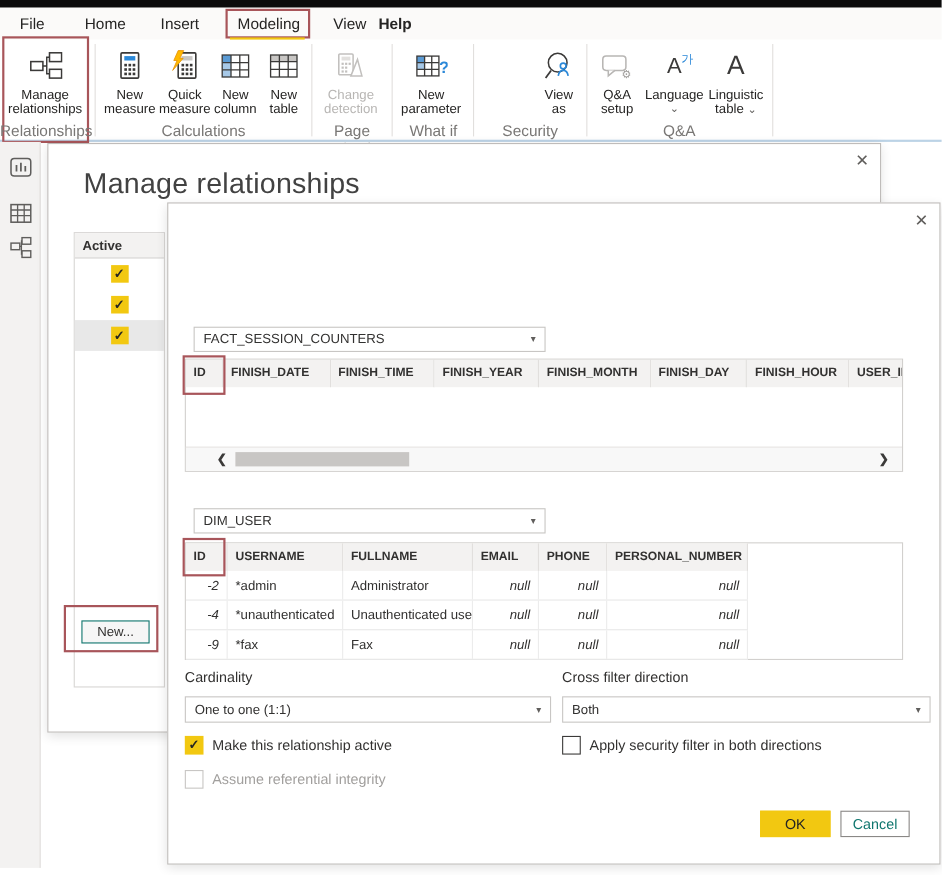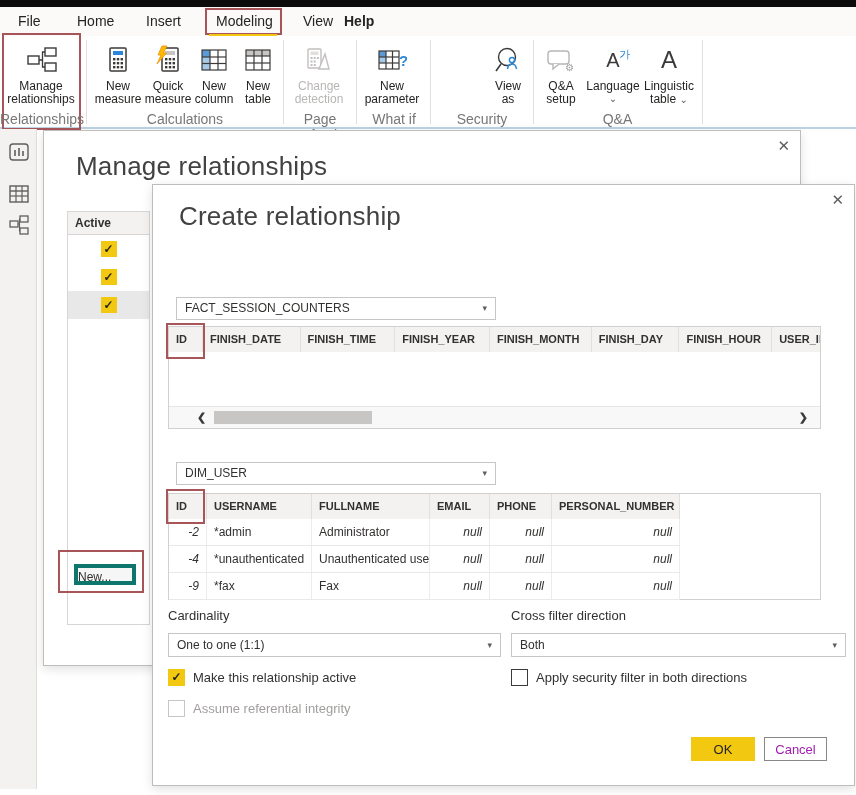--- a/index.html
+++ b/index.html
@@ -46,21 +46,21 @@
   
   .active-table { position:absolute; left:23px; top:80px; width:83px; height:414px;
                   border:1px solid #d8d6d4; background:#fff; }
   .active-head { height:23px; background:#f3f2f1; border-bottom:1px solid #d8d6d4;
                  font-size:12px; font-weight:bold; color:#323130; line-height:23px; padding-left:7px; }
   .active-row { height:28px; display:flex; align-items:center; justify-content:center; }
   .active-row.hl { background:#e8e8e8; }
   .cb-sm { width:16px; height:16px; background:#F2C811; font-size:12px; font-weight:bold;
            color:#252423; text-align:center; line-height:16px; cursor:pointer; }
   .new-btn { position:absolute; left:30px; top:433px; width:62px; height:21px; background:#f6f6f6;
-             border:4px solid #0f766e; font-size:12px; color:#323130; text-align:left; line-height:19px; cursor:pointer; }
+             border:1px solid #0f766e; font-size:12px; color:#323130; text-align:center; line-height:19px; cursor:pointer; }
   .newbtn-annotation { position:absolute; left:14px; top:419px; width:86px; height:43px; border:2px solid #a8555a; pointer-events:none; }
 
   
   .subtitle { position:absolute; left:26px; top:64px; font-size:13px; color:#3b3a39; }
   .dropdown { position:absolute; height:23px; border:1px solid #c8c6c4; background:#fff;
               font-size:12px; color:#323130; line-height:21px; padding-left:8px; cursor:pointer; }
   .dropdown .caret { position:absolute; right:8px; top:0; font-size:9px; color:#605e5c; }
 
   .ptable { position:absolute; left:15px; background:#fff; border:1px solid #d2d0ce; }
   .phead { display:flex; height:25px; }
@@ -87,21 +87,21 @@
 
   .cbrow { position:absolute; display:flex; align-items:center; gap:8px; font-size:13px; color:#323130; }
   .cb { width:17px; height:17px; text-align:center; line-height:17px; font-size:12px; font-weight:bold; cursor:pointer; }
   .cb.checked { background:#F2C811; color:#252423; }
   .cb.unchecked { background:#fff; border:1px solid #3b3a39; }
   .cb.discheck { background:#fff; border:1px solid #c8c6c4; }
   .cbrow.disabled { color:#a19f9d; }
 
   .btn { position:absolute; height:24px; font-size:13px; text-align:center; line-height:23px; cursor:pointer; }
   .ok-btn { left:538px; top:552px; width:64px; background:#F2C811; color:#252423; border:1px solid #F2C811; }
-  .cancel-btn { left:611px; top:552px; width:63px; background:#fff; color:#a21caf; border:1px solid #8a8886; }
+  .cancel-btn { left:611px; top:552px; width:63px; background:#fff; color:#0f766e; border:1px solid #8a8886; }
 </style>
 </head>
 <body>
 
 <div class="titlebar"></div>
 
 <div class="menubar">
   <span class="menutab" style="left:18px;">File</span>
   <span class="menutab" style="left:77px;">Home</span>
   <span class="menutab" style="left:146px;">Insert</span>
@@ -336,21 +336,20 @@
       <span class="cb-sm">✓</span>
     </div>
   </div>
 
   <div class="new-btn">New...</div>
   <div class="newbtn-annotation"></div>
 </div>
 
 <div class="dialog create-dlg">
   <span class="dlg-close" style="right:10px;top:6px;">✕</span>
-  <div class="dlg-title" style="left:26px;top:16px;">Create relationship</div>
 
   <div class="dropdown" style="left:23px;top:112px;width:320px;">
     <span>FACT_SESSION_COUNTERS</span>
     <span class="caret">▾</span>
   </div>
 
   <div class="ptable t1">
     <div class="phead">
       <div class="hcell" style="width:34px;">ID</div>
       <div class="hcell" style="width:98px;">FINISH_DATE</div>

